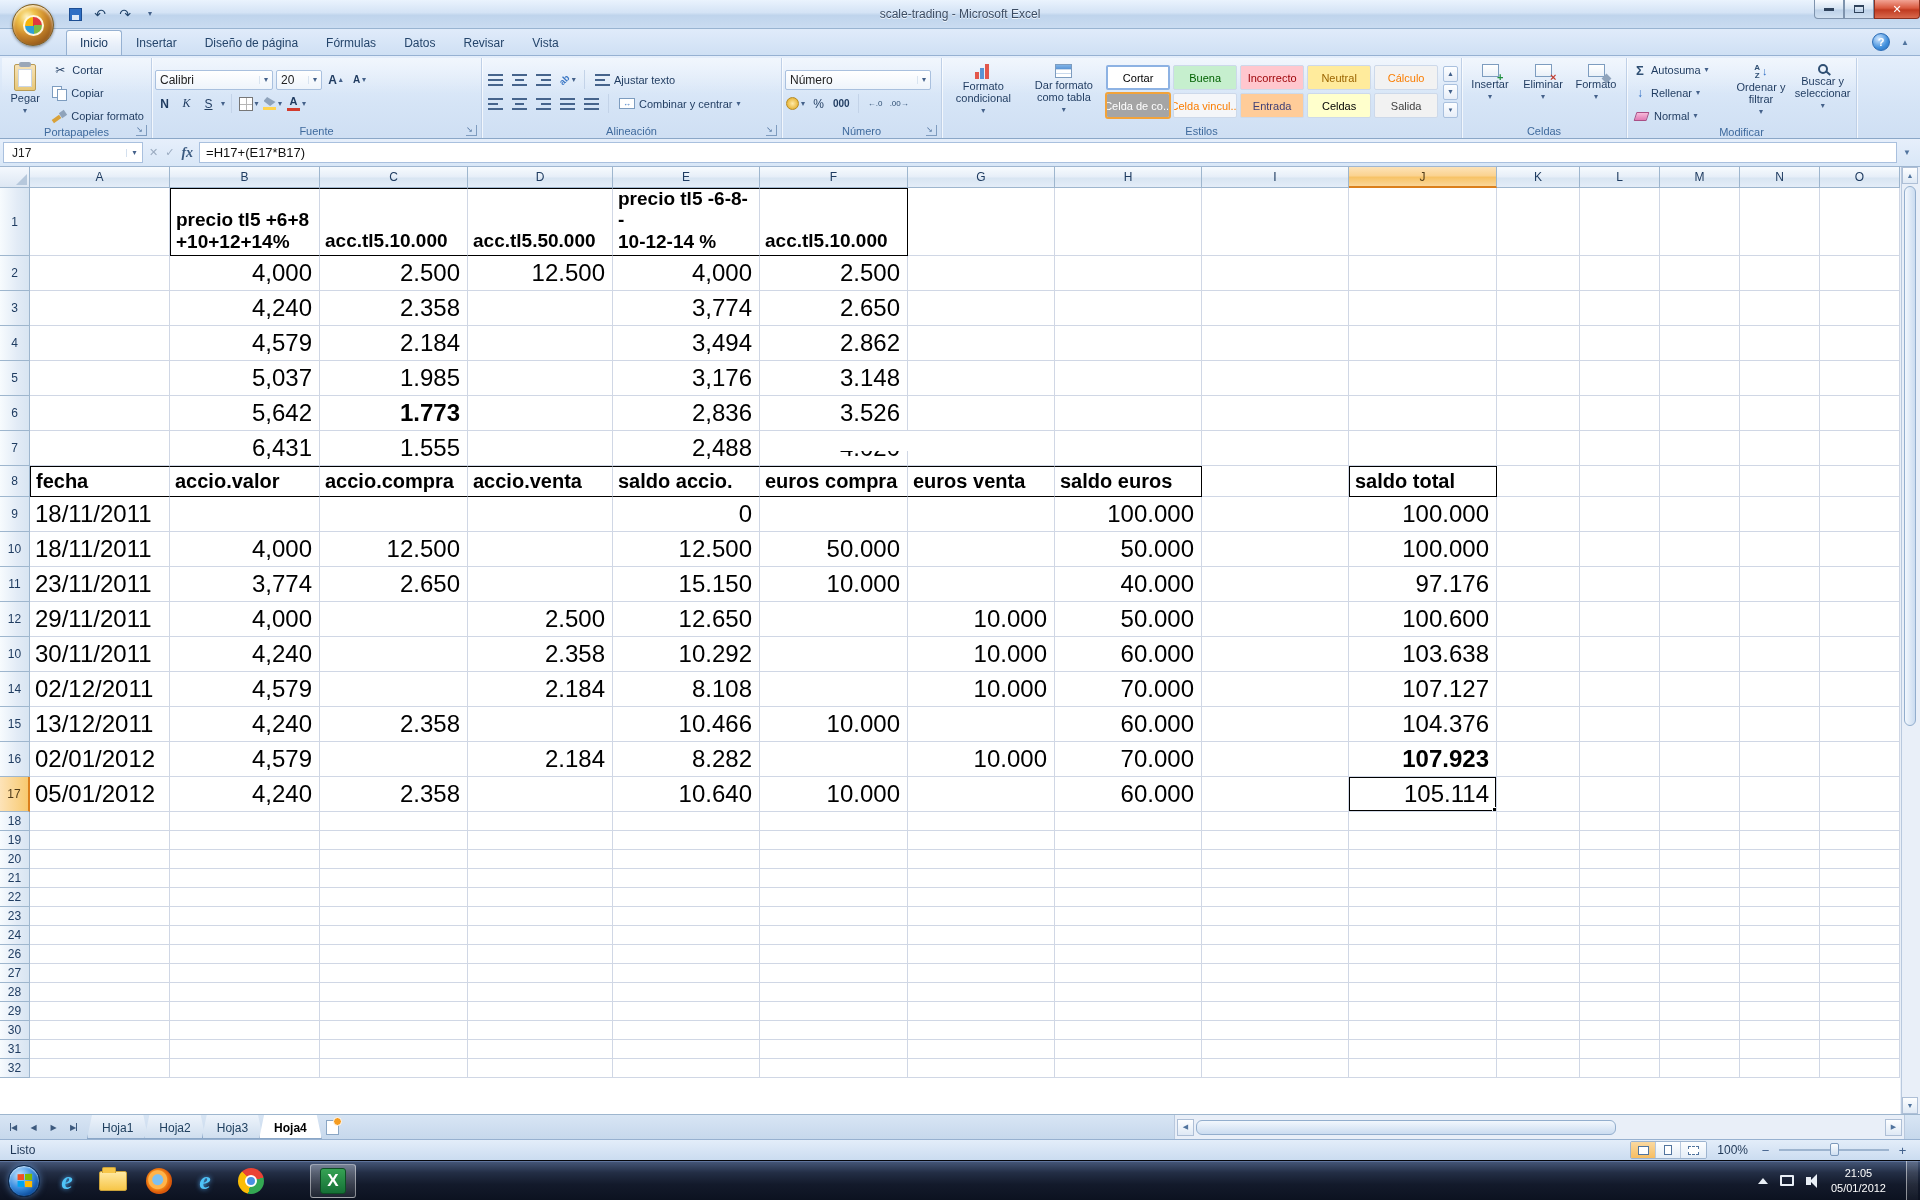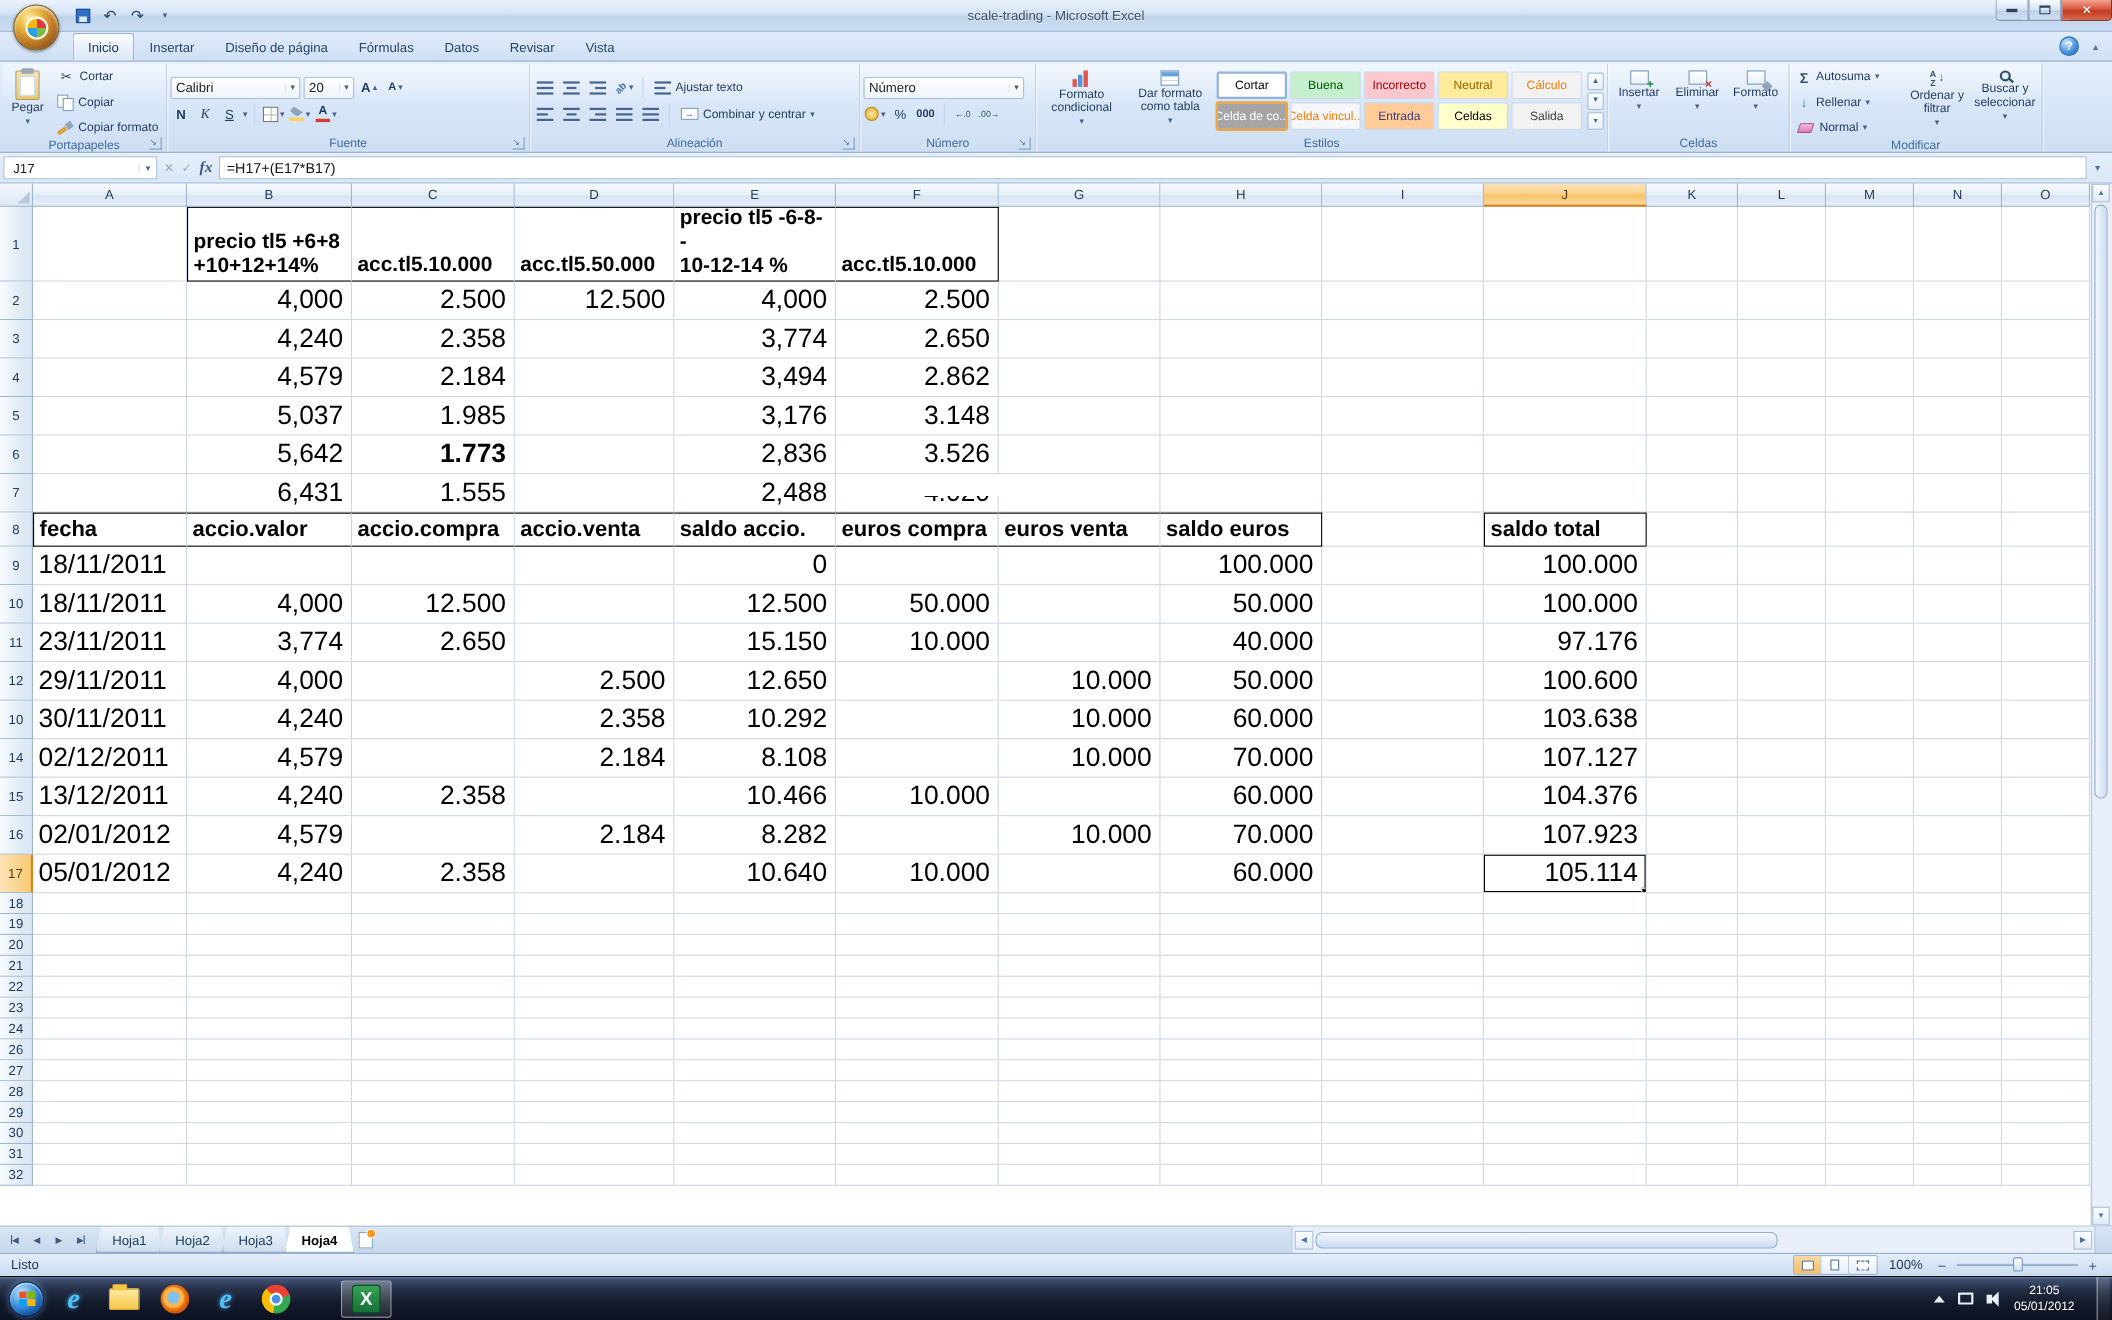--- a/index.html
+++ b/index.html
@@ -893,21 +893,21 @@
           <div class="rowhdr">16</div>
           <div class="cell fsd ca-l" style="width: 140px;">02/01/2012</div>
           <div class="cell fsd ca-r" style="width: 150px;">4,579</div>
           <div class="cell fsd" style="width: 148px;"></div>
           <div class="cell fsd ca-r" style="width: 145px;">2.184</div>
           <div class="cell fsd ca-r" style="width: 147px;">8.282</div>
           <div class="cell fsd" style="width: 148px;"></div>
           <div class="cell fsd ca-r" style="width: 147px;">10.000</div>
           <div class="cell fsd ca-r" style="width: 147px;">70.000</div>
           <div class="cell fsd" style="width: 147px;"></div>
-          <div class="cell fsd ca-r" style="width: 148px;">107.923</div>
+          <div class="cell fsd ca-r" style="width: 148px; font-weight: bold;">107.923</div>
           <div class="cell fsd" style="width: 83px;"></div>
           <div class="cell fsd" style="width: 80px;"></div>
           <div class="cell fsd" style="width: 80px;"></div>
           <div class="cell fsd" style="width: 80px;"></div>
           <div class="cell fsd" style="width: 80px;"></div>
         </div>
         <div class="gridrow" style="height: 35px;">
           <div class="rowhdr sel">17</div>
           <div class="cell fsd ca-l" style="width: 140px;">05/01/2012</div>
           <div class="cell fsd ca-r" style="width: 150px;">4,240</div>

